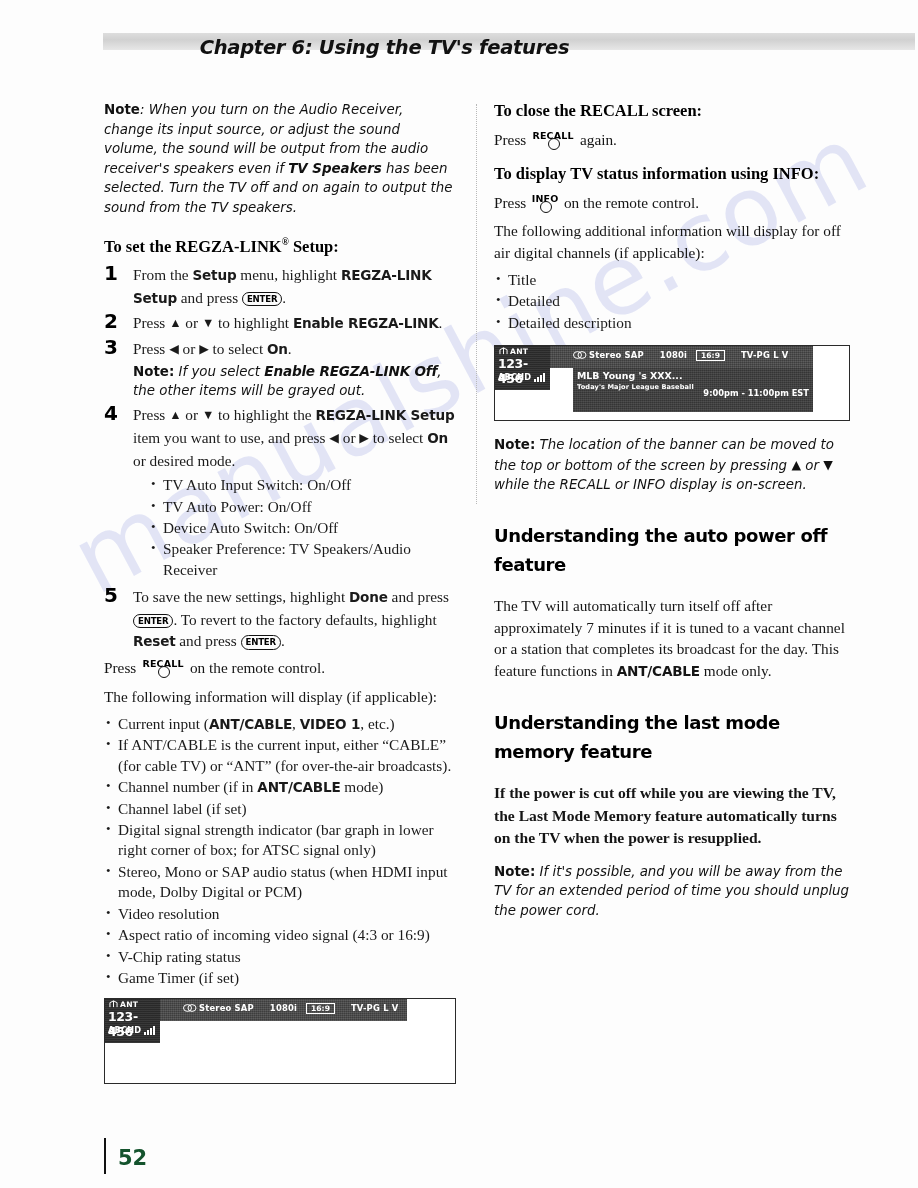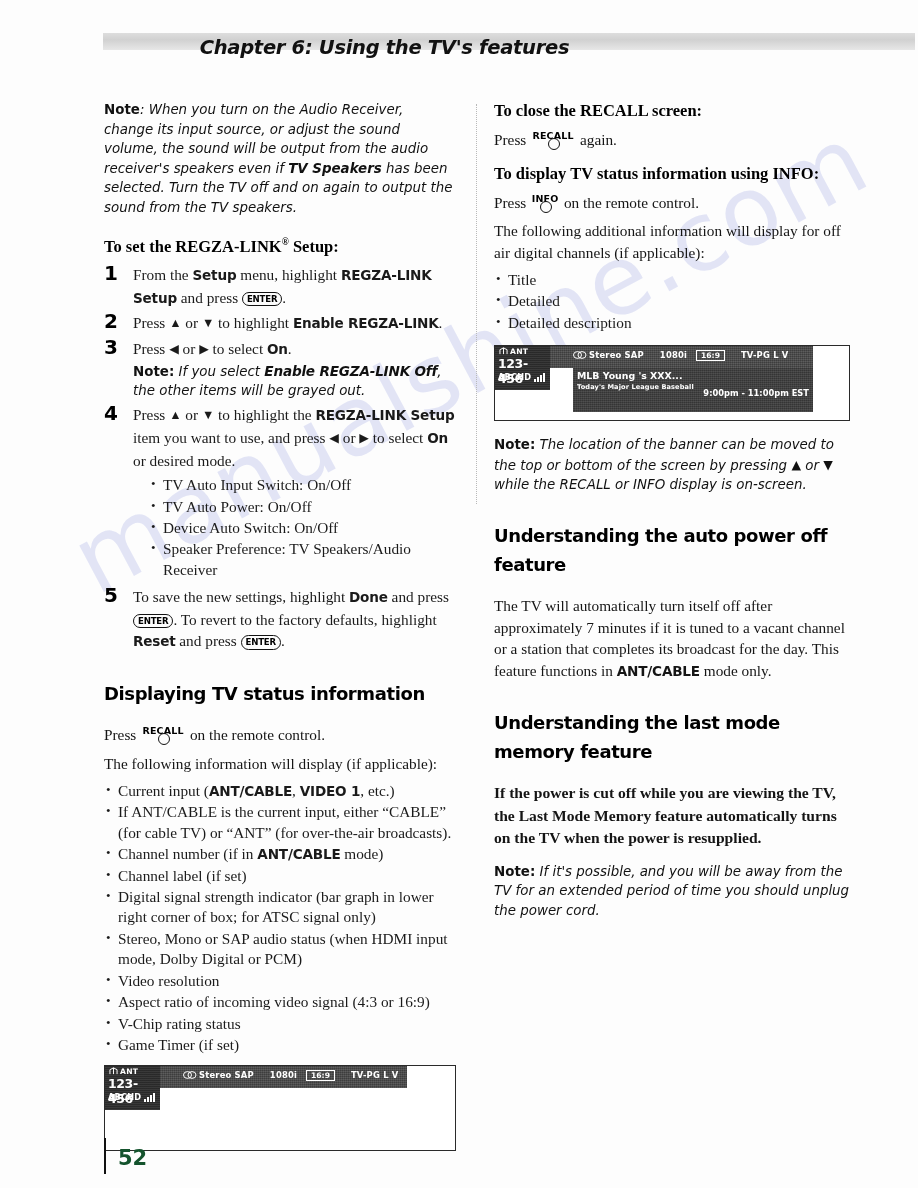--- a/index.html
+++ b/index.html
@@ -426,21 +426,20 @@
         </ul>
       </div>
 
       <div class="step">
         <span class="step-num">5</span>
         <span>To save the new settings, highlight </span><span class="bold">Done</span><span> and press </span><span class="enter-btn">ENTER</span><span>. To revert to the factory defaults, highlight </span><span class="bold">Reset</span><span> and press </span><span class="enter-btn">ENTER</span><span>.</span>
       </div>
 
     </div>
 
-    <h2 class="h-section">Displaying TV status information</h2>
 
 
     <p class="body-text"><span>Press</span>
       <span class="rbtn"><span class="lbl">RECALL</span><span class="circ"></span></span>
       <span>on the remote control.</span></p>
 
     <p class="body-text">The following information will display (if applicable):</p>
 
     <ul class="bullets">
       <li><span>Current input (</span><span class="bold">ANT/CABLE</span><span>, </span><span class="bold">VIDEO 1</span><span>, etc.)</span></li>

